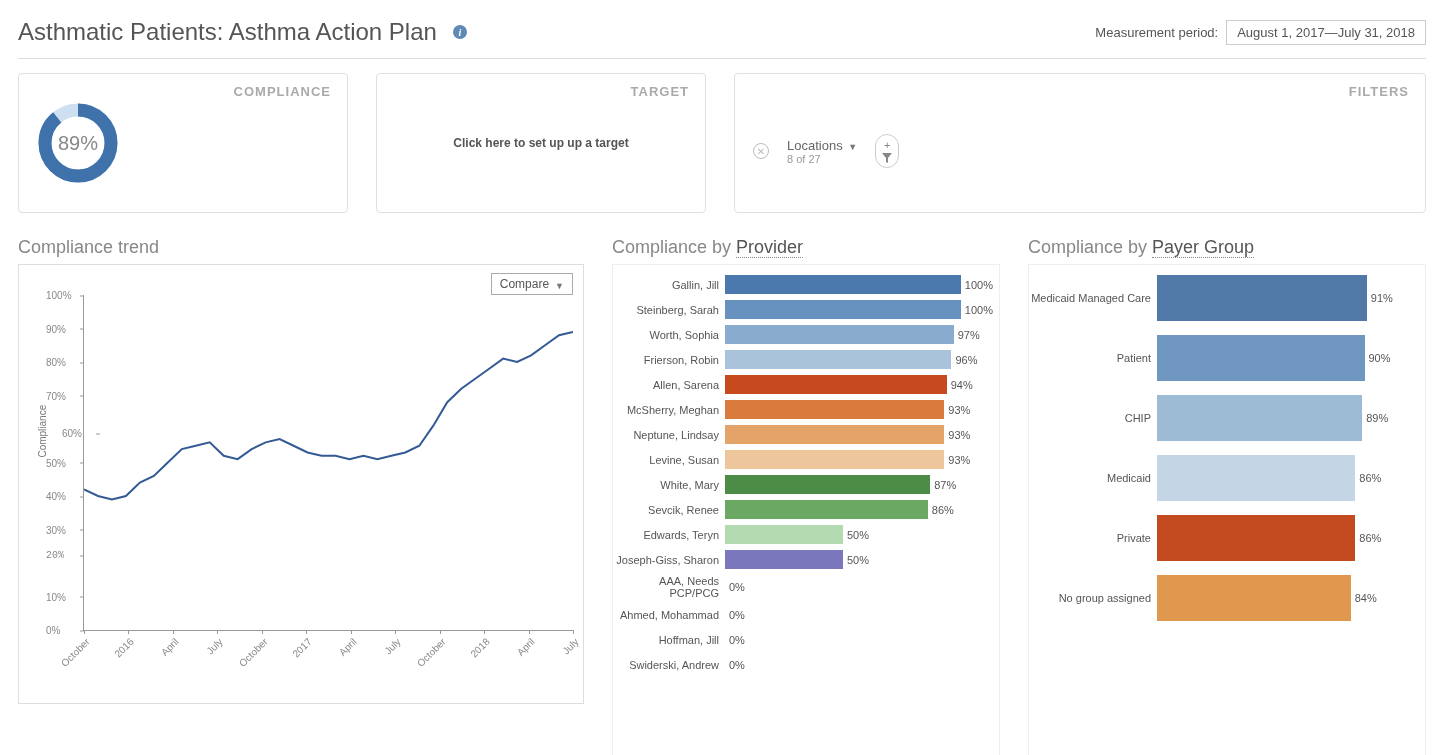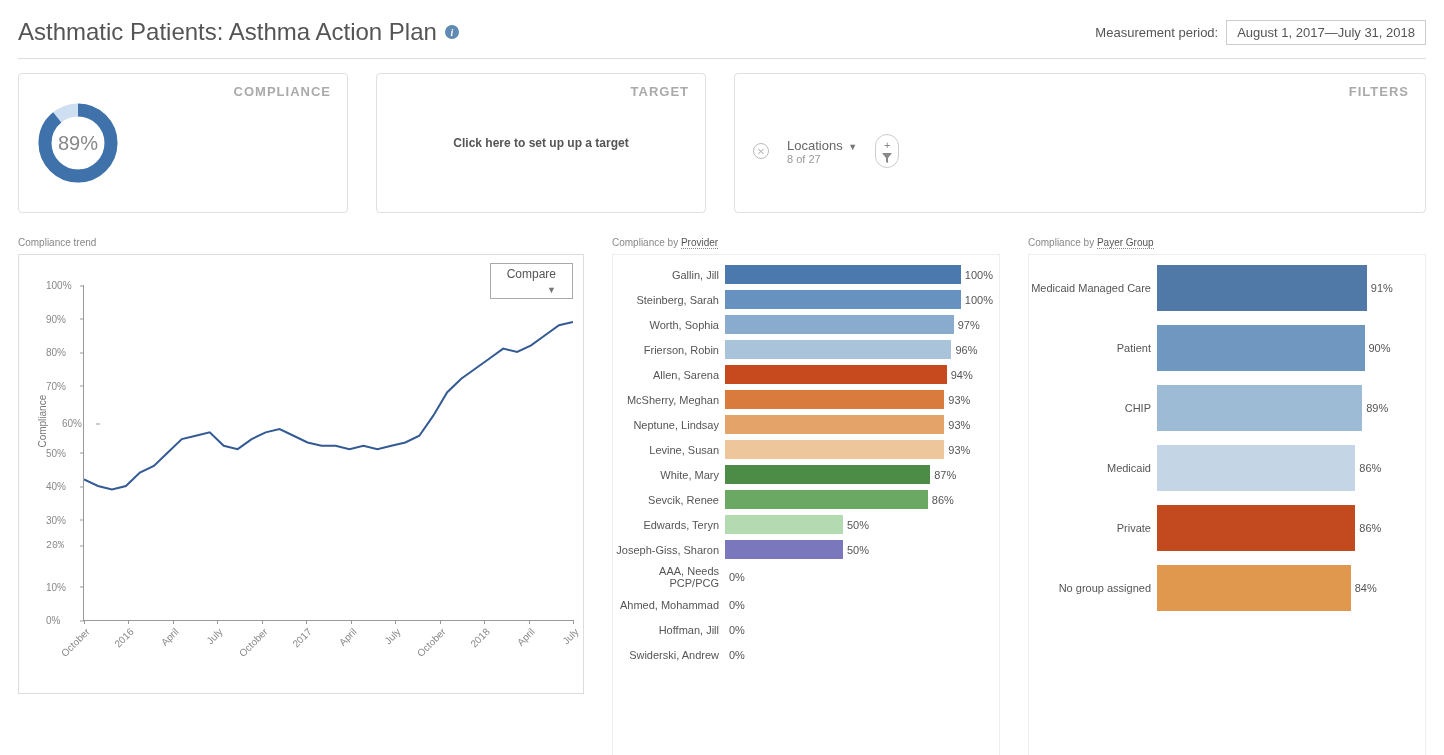--- a/index.html
+++ b/index.html
@@ -18,21 +18,21 @@
     border-bottom: 1px solid #ddd;
     padding-bottom: 12px;
     margin-bottom: 14px;
   }
   .page-title {
     font-size: 24px;
     font-weight: 400;
     color: #555;
     display: flex;
     align-items: center;
-    gap: 8px;
+    gap: 16px;
   }
   .info-icon {
     width: 14px; height: 14px;
     border-radius: 50%;
     background: #5e8ab4;
     color: #fff;
     font-size: 10px;
     font-weight: bold;
     display: inline-flex;
     align-items: center;
@@ -153,21 +153,21 @@
     color: #888;
     cursor: pointer;
   }
 
   .charts-row {
     display: flex;
     gap: 28px;
   }
   .chart-col { }
   .chart-title {
-    font-size: 10px;
+    font-size: 18px;
     color: #888;
     margin-bottom: 6px;
   }
   .chart-title .dd {
     color: #555;
     border-bottom: 1px dotted #888;
     cursor: pointer;
   }
 
   
@@ -176,24 +176,24 @@
     border: 1px solid #ddd;
     position: relative;
     height: 440px;
     padding: 8px;
   }
   .compare-btn {
     position: absolute;
     top: 8px; right: 10px;
     border: 1px solid #aaa;
     font-size: 12px;
-    padding: 3px 16px;
+    padding: 3px 8px;
     background: #fff;
     cursor: pointer;
-    display: flex; align-items: flex-end; gap: 4px; flex-direction: column;
+    display: flex; align-items: flex-end; gap: 4px;
   }
   .trend-plot {
     position: absolute;
     top: 30px; left: 64px; right: 10px; bottom: 72px;
     border-left: 1px solid #999;
     border-bottom: 1px solid #999;
   }
   .ytick {
     position: absolute; left: -38px;
     font-size: 10px; color: #888;

